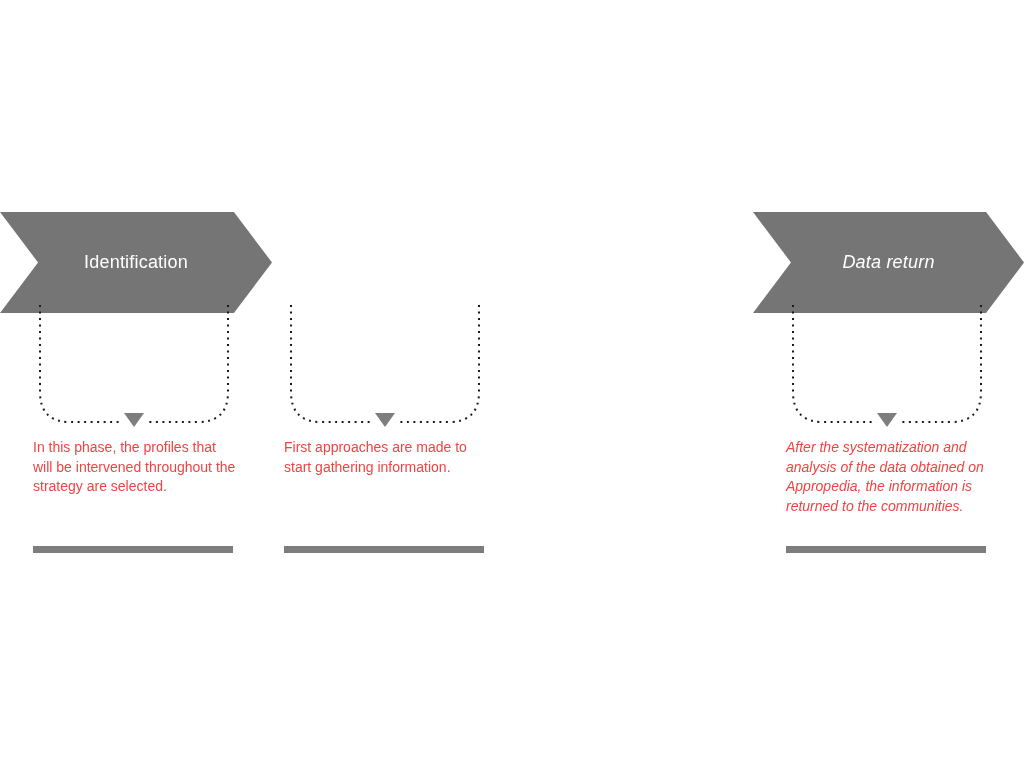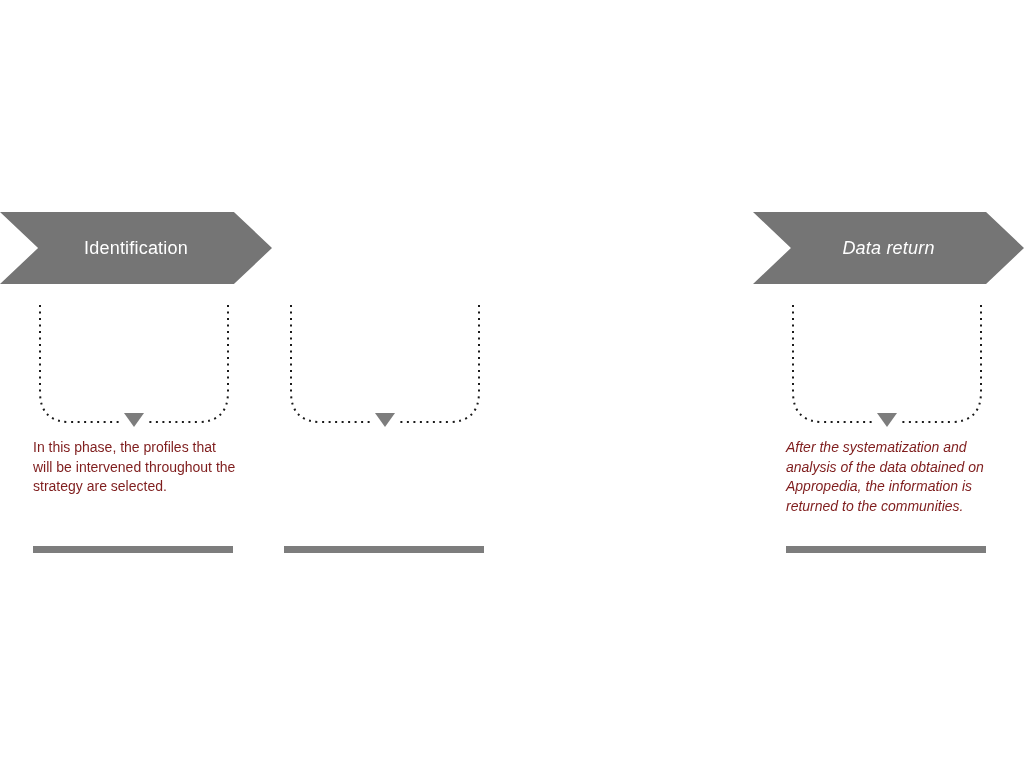--- a/index.html
+++ b/index.html
@@ -19,21 +19,21 @@
     position: absolute;
     top: 0;
     height: 768px;
     width: 272px;
   }
   .chevron {
     position: absolute;
     top: 212px;
     left: 0;
     width: 272px;
-    height: 72px;
+    height: 101px;
     background: #757575;
     clip-path: polygon(0% 0%, 86% 0%, 100% 50%, 86% 100%, 0% 100%, 14% 50%);
     display: flex;
     align-items: center;
     justify-content: center;
   }
   .chevron-title {
     color: #ffffff;
     font-size: 18px;
     letter-spacing: 0.2px;
@@ -46,21 +46,21 @@
     width: 190px;
     height: 126px;
   }
   .step-desc {
     position: absolute;
     top: 438px;
     left: 33px;
     width: 206px;
     font-size: 14px;
     line-height: 19.5px;
-    color: #7f1d1d;
+    color: #ef4444;
   }
   .underline-bar {
     position: absolute;
     top: 546px;
     left: 33px;
     width: 200px;
     height: 7px;
     background: #7d7d7d;
   }
 </style>
@@ -81,20 +81,21 @@
     <div class="step-desc">In this phase, the profiles that will be intervened throughout the strategy are selected.</div>
     <div class="underline-bar"></div>
   </div>
 
   <div class="step-col" style="left:251px;">
     <svg class="bracket" viewBox="0 0 190 126">
       <path d="M 1 0 V 87 Q 1 117 31 117 H 84" fill="none" stroke="#1a1a1a" stroke-width="2" stroke-dasharray="2 4.5"></path>
       <path d="M 189 0 V 87 Q 189 117 159 117 H 106" fill="none" stroke="#1a1a1a" stroke-width="2" stroke-dasharray="2 4.5"></path>
       <polygon points="85,108 105,108 95,122" fill="#7d7d7d"></polygon>
     </svg>
+    <div class="step-desc">First approaches are made to start gathering information.</div>
     <div class="underline-bar"></div>
   </div>
 
 
   <div class="step-col" style="left:753px; width:271px;font-style:italic;">
     <div class="chevron" style="width:271px;">
       <span class="chevron-title">Data return</span>
     </div>
     <svg class="bracket" viewBox="0 0 190 126">
       <path d="M 1 0 V 87 Q 1 117 31 117 H 84" fill="none" stroke="#1a1a1a" stroke-width="2" stroke-dasharray="2 4.5"></path>

